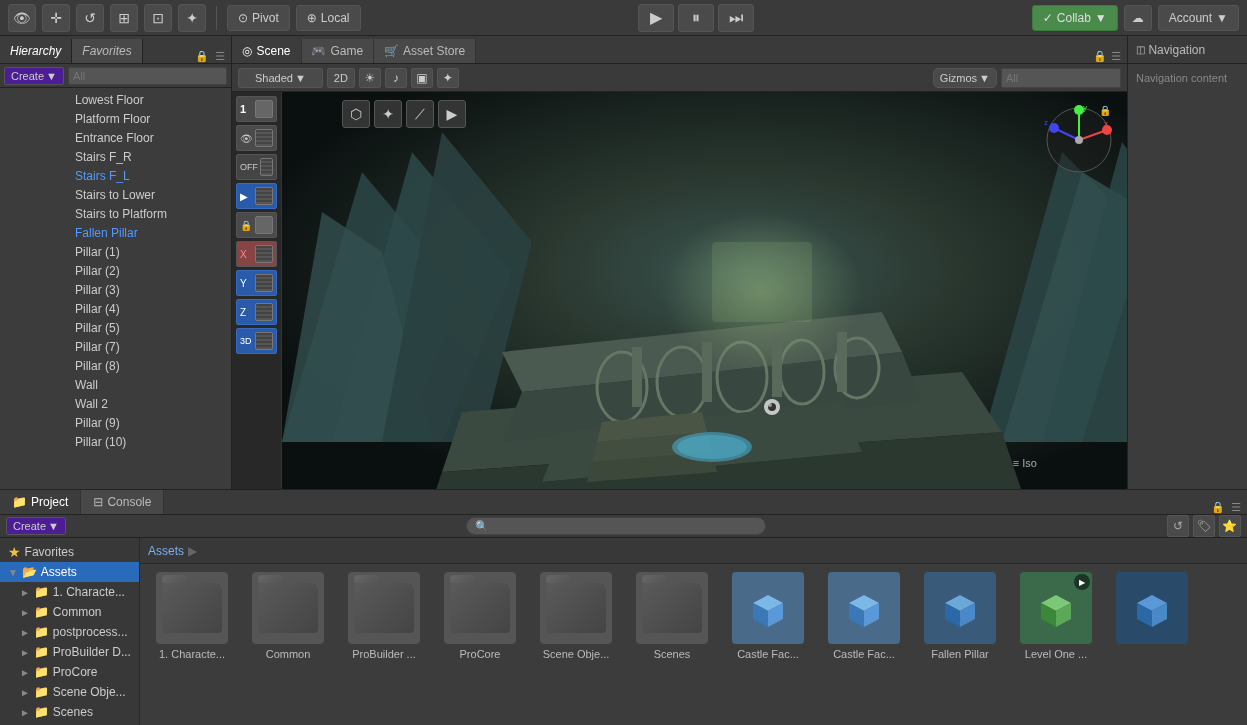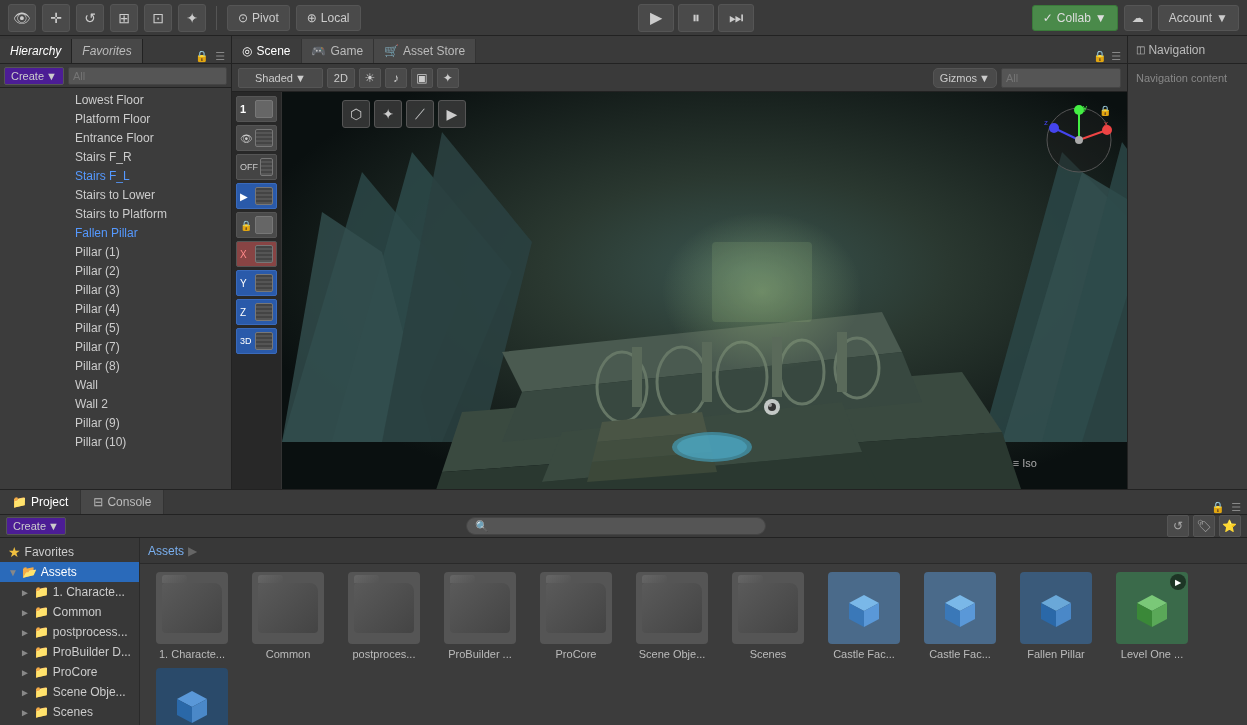--- a/index.html
+++ b/index.html
@@ -971,26 +971,20 @@
               <div class="asset-icon">
                 <div class="folder-3d-dark"></div>
               </div>
               <div class="asset-label">1. Characte...</div>
             </div>
             <div class="asset-item">
               <div class="asset-icon">
                 <div class="folder-3d-dark"></div>
               </div>
               <div class="asset-label">Common</div>
-            </div>
-            <div class="asset-item">
-              <div class="asset-icon">
-                <div class="folder-3d-dark"></div>
-              </div>
-              <div class="asset-label">postproces...</div>
             </div>
             <div class="asset-item">
               <div class="asset-icon">
                 <div class="folder-3d-dark"></div>
               </div>
               <div class="asset-label">ProBuilder ...</div>
             </div>
             <div class="asset-item">
               <div class="asset-icon">
                 <div class="folder-3d-dark"></div>

